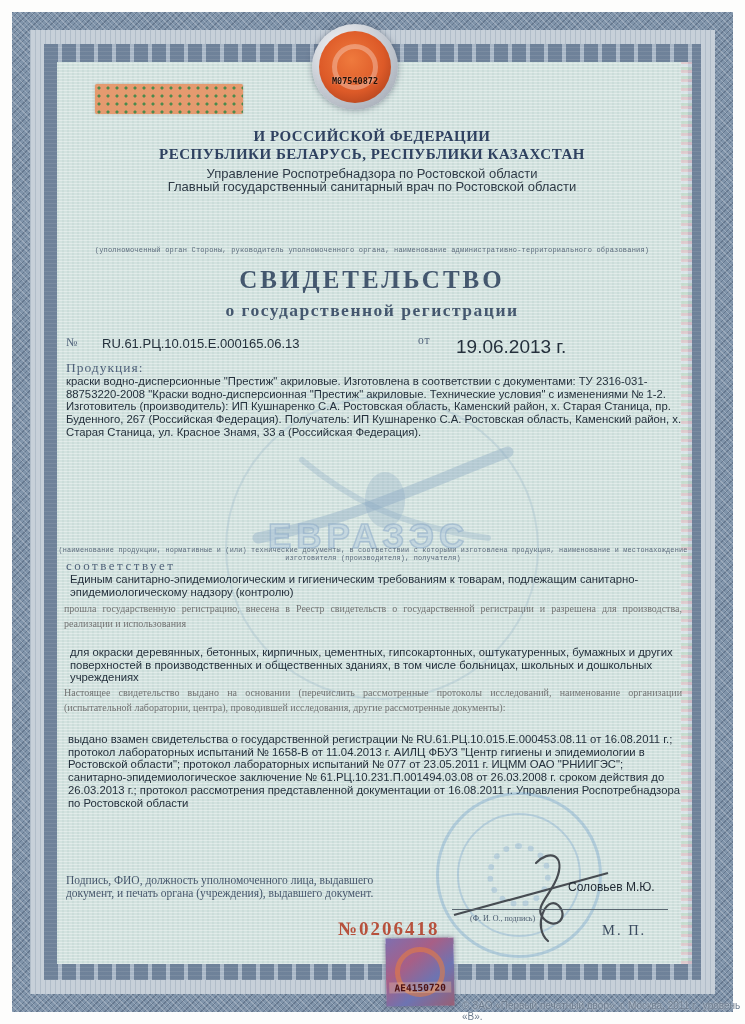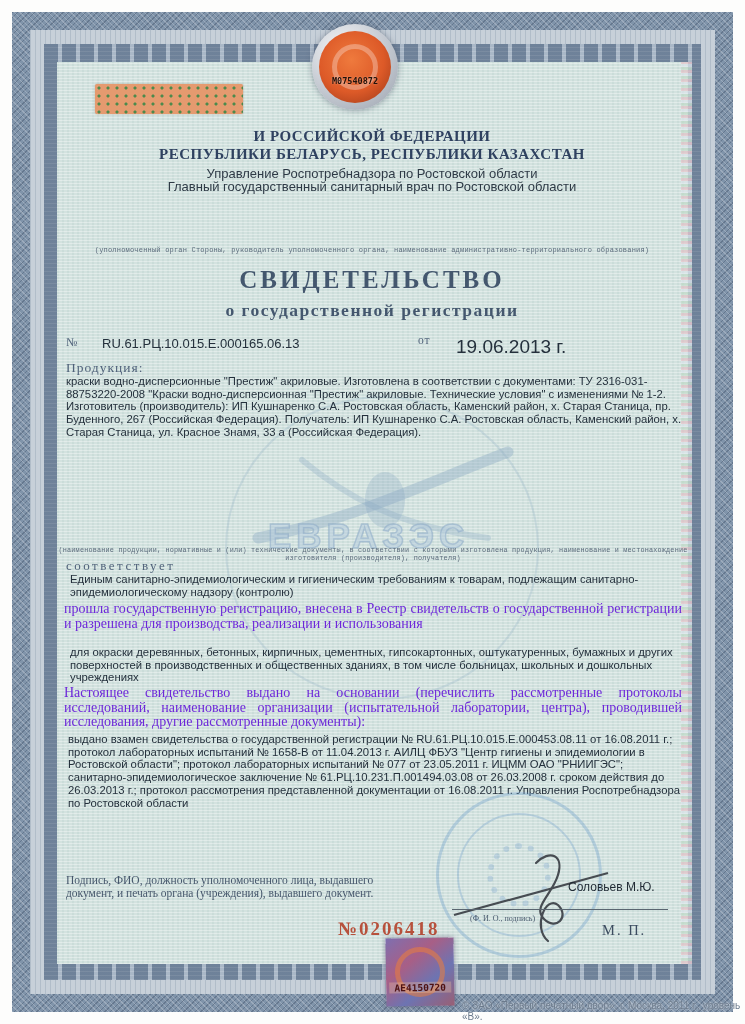--- a/index.html
+++ b/index.html
@@ -62,21 +62,21 @@
   .ss{font-family:"Liberation Sans",sans-serif;color:#24303c;}
   .abs{position:absolute;}
   .ctr{text-align:center;}
   .hdr1{font-size:15px;font-weight:bold;color:#2f4160;letter-spacing:.5px;line-height:18px;}
   .auth{font-size:13px;line-height:12.8px;color:#2e3a46;}
   .fine{font-size:7px;color:#5c6b7c;letter-spacing:.2px;font-family:Liberation Mono, monospace;}
   .title-main{font-size:25px;font-weight:bold;color:#44576e;letter-spacing:3px;}
   .title-sub{font-size:17.5px;font-weight:bold;color:#44576e;letter-spacing:1.5px;}
   .lbl{font-size:13.5px;color:#50627a;letter-spacing:1px;}
   .body-ss{font-size:11.3px;line-height:12.7px;}
-  .body-s{font-size:14px;line-height:14.6px;text-align:justify;color:#6d28d9;}
+  .body-s{font-size:10px;line-height:14.6px;text-align:justify;color:#737373;}
   .serial{font-size:19px;font-weight:bold;letter-spacing:2px;color:#b5452f;opacity:.92;}
   .mp{font-size:14.5px;letter-spacing:2px;color:#3c4c60;}
   .copyright{font-size:10px;font-family:"Liberation Sans",sans-serif;color:#6b7a8c;
       text-shadow:0 0 2px rgba(255,255,255,.8);}
 </style>
 </head>
 <body>
 
 <div class="page">
 

